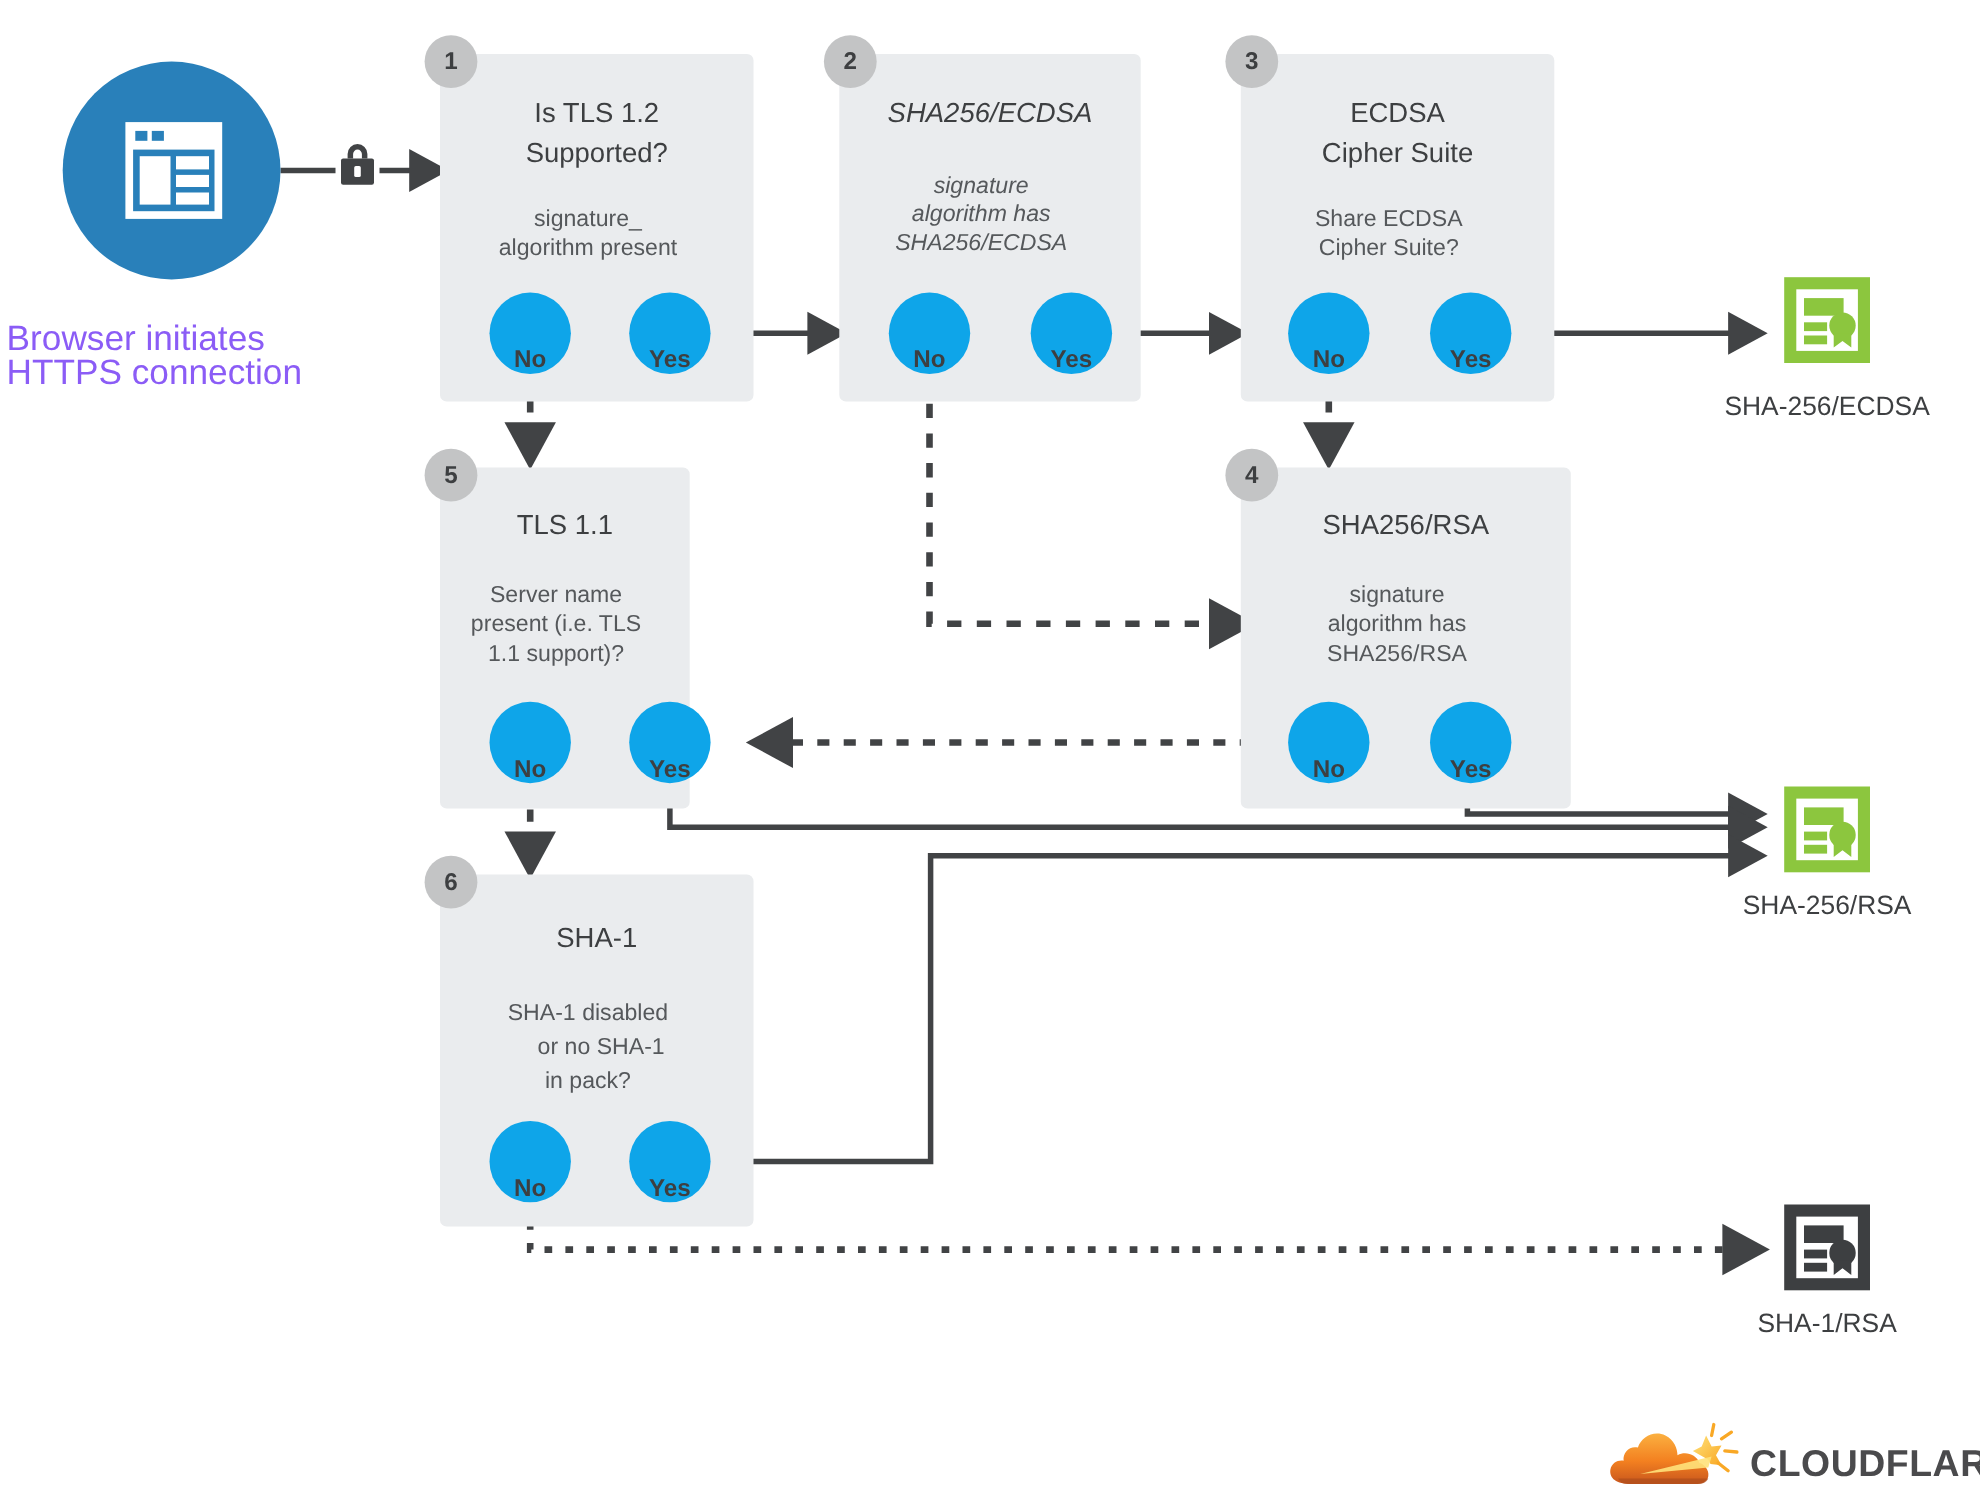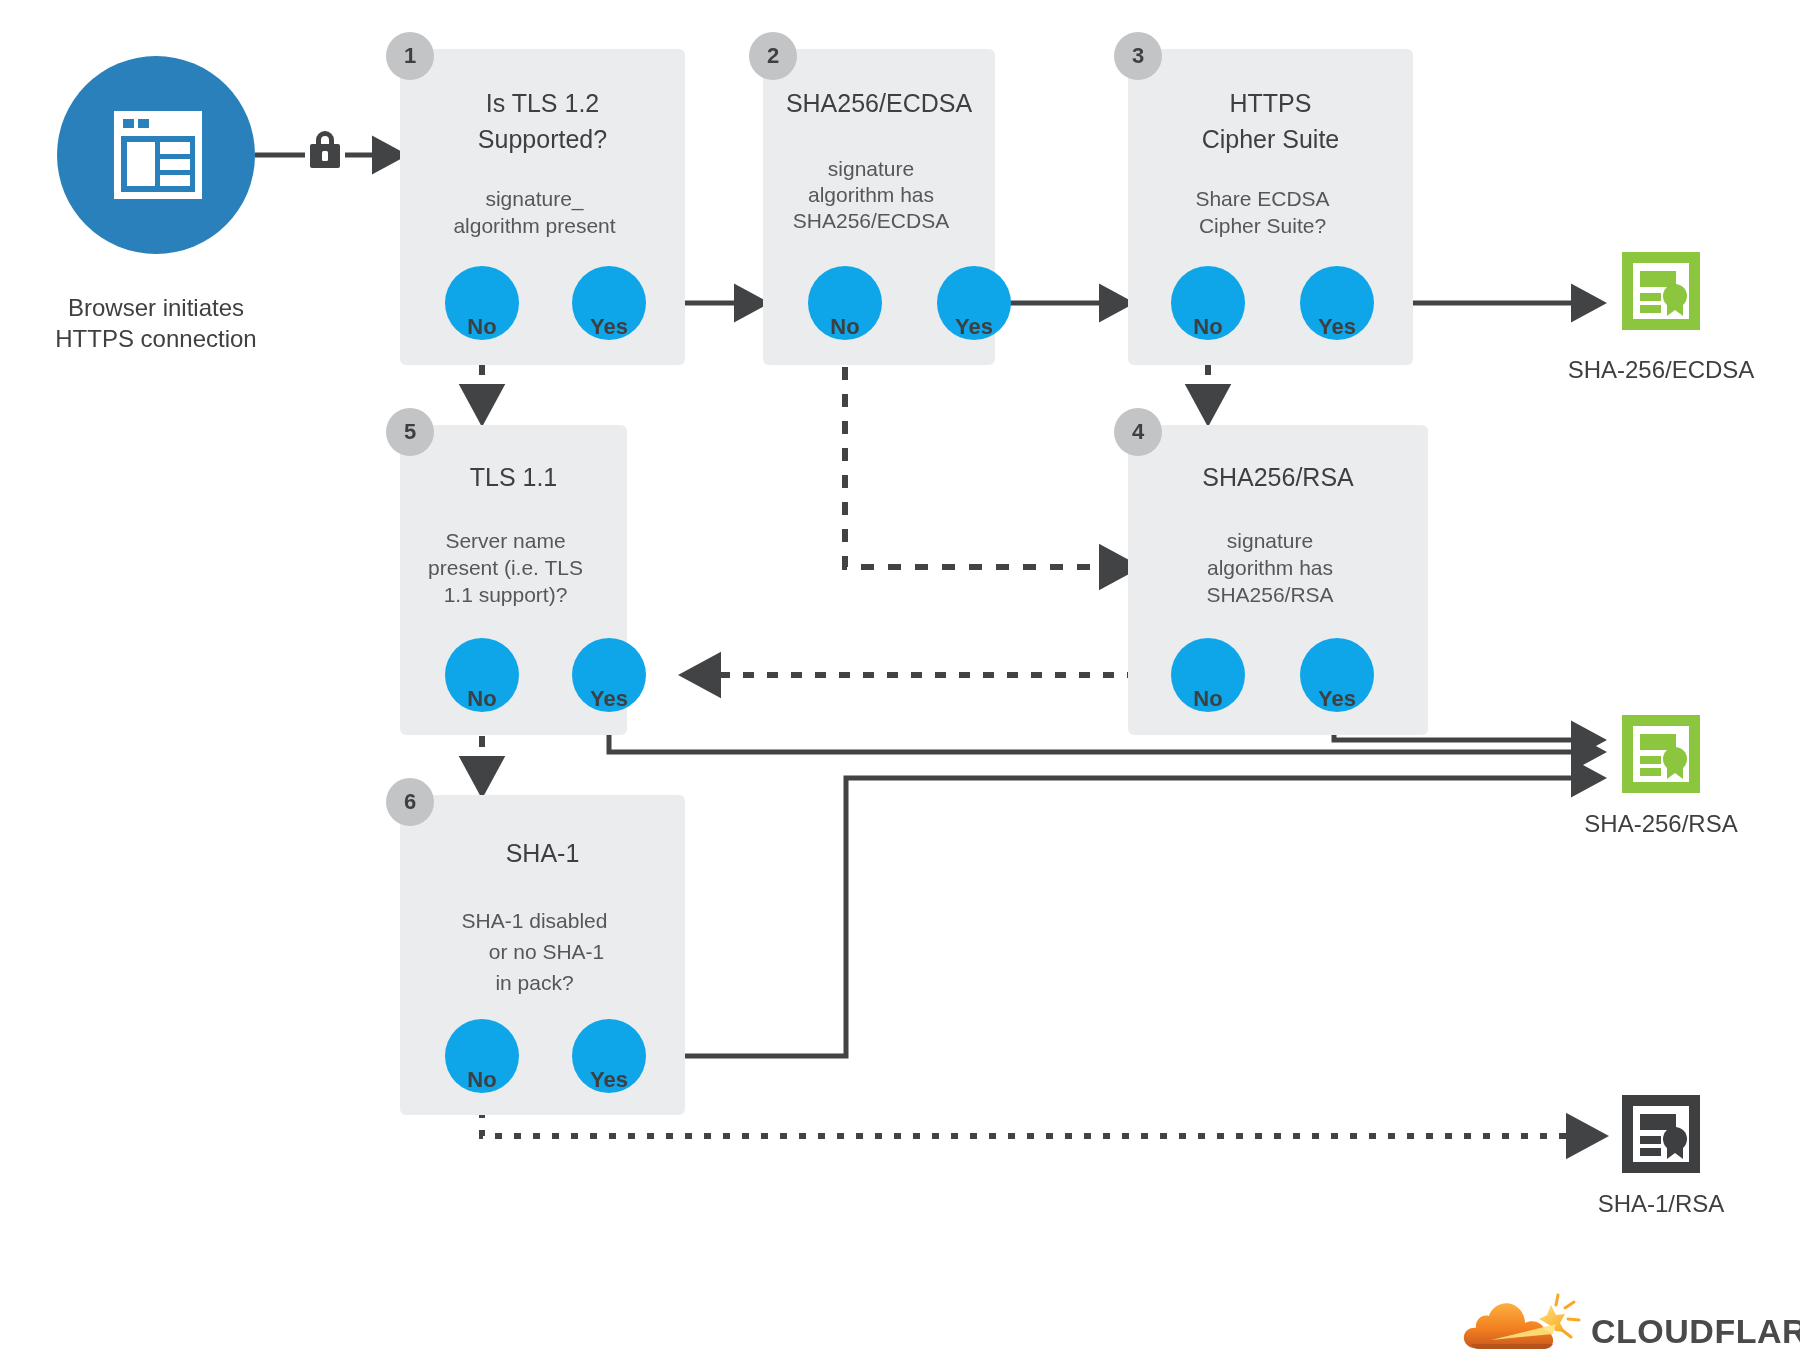--- a/index.html
+++ b/index.html
@@ -67,23 +67,23 @@
   }
   
   .globe{
     position:absolute;
     width:198px;height:198px;
     border-radius:50%;
     background:#2980ba;
   }
   .browser-caption{
     position:absolute;
-    text-align:center;
-    color:#404040;
-    font-size:24px;
+    text-align:left;
+    color:#8b5cf6;
+    font-size:32px;
     line-height:31px;
     width:300px;
   }
   
   .outcome-label{
     position:absolute;
     text-align:center;
     color:#3d3f41;
     font-size:24px;
     width:300px;
@@ -182,38 +182,38 @@
   <div class="badge" style="left:386px;top:32px;">
       <span>1</span>
     </div>
   <div class="pill" style="left:445px;top:266px;">
       <span>No</span>
     </div>
   <div class="pill" style="left:572px;top:266px;">
       <span>Yes</span>
     </div>
 
-  <div class="box" style="left:763px;top:49px;width:232px;height:316px;">
+  <div class="box" style="left:763px;top:49px;width:274px;height:316px;font-style:italic;">
     <div class="box-title" style="top:36px;">SHA256/ECDSA</div>
     <div class="box-sub" style="top:104px;">signature</div>
     <div class="box-sub" style="top:130px;">algorithm has</div>
     <div class="box-sub" style="top:156px;">SHA256/ECDSA</div>
   </div>
   <div class="badge" style="left:749px;top:32px;">
       <span>2</span>
     </div>
   <div class="pill" style="left:808px;top:266px;">
       <span>No</span>
     </div>
   <div class="pill" style="left:937px;top:266px;">
       <span>Yes</span>
     </div>
 
   <div class="box" style="left:1128px;top:49px;width:285px;height:316px;">
-    <div class="box-title" style="top:36px;">HTTPS</div>
+    <div class="box-title" style="top:36px;">ECDSA</div>
     <div class="box-title" style="top:72px;">Cipher Suite</div>
     <div class="box-sub" style="top:134px;">Share ECDSA</div>
     <div class="box-sub" style="top:161px;">Cipher Suite?</div>
   </div>
   <div class="badge" style="left:1114px;top:32px;">
       <span>3</span>
     </div>
   <div class="pill" style="left:1171px;top:266px;">
       <span>No</span>
     </div>

